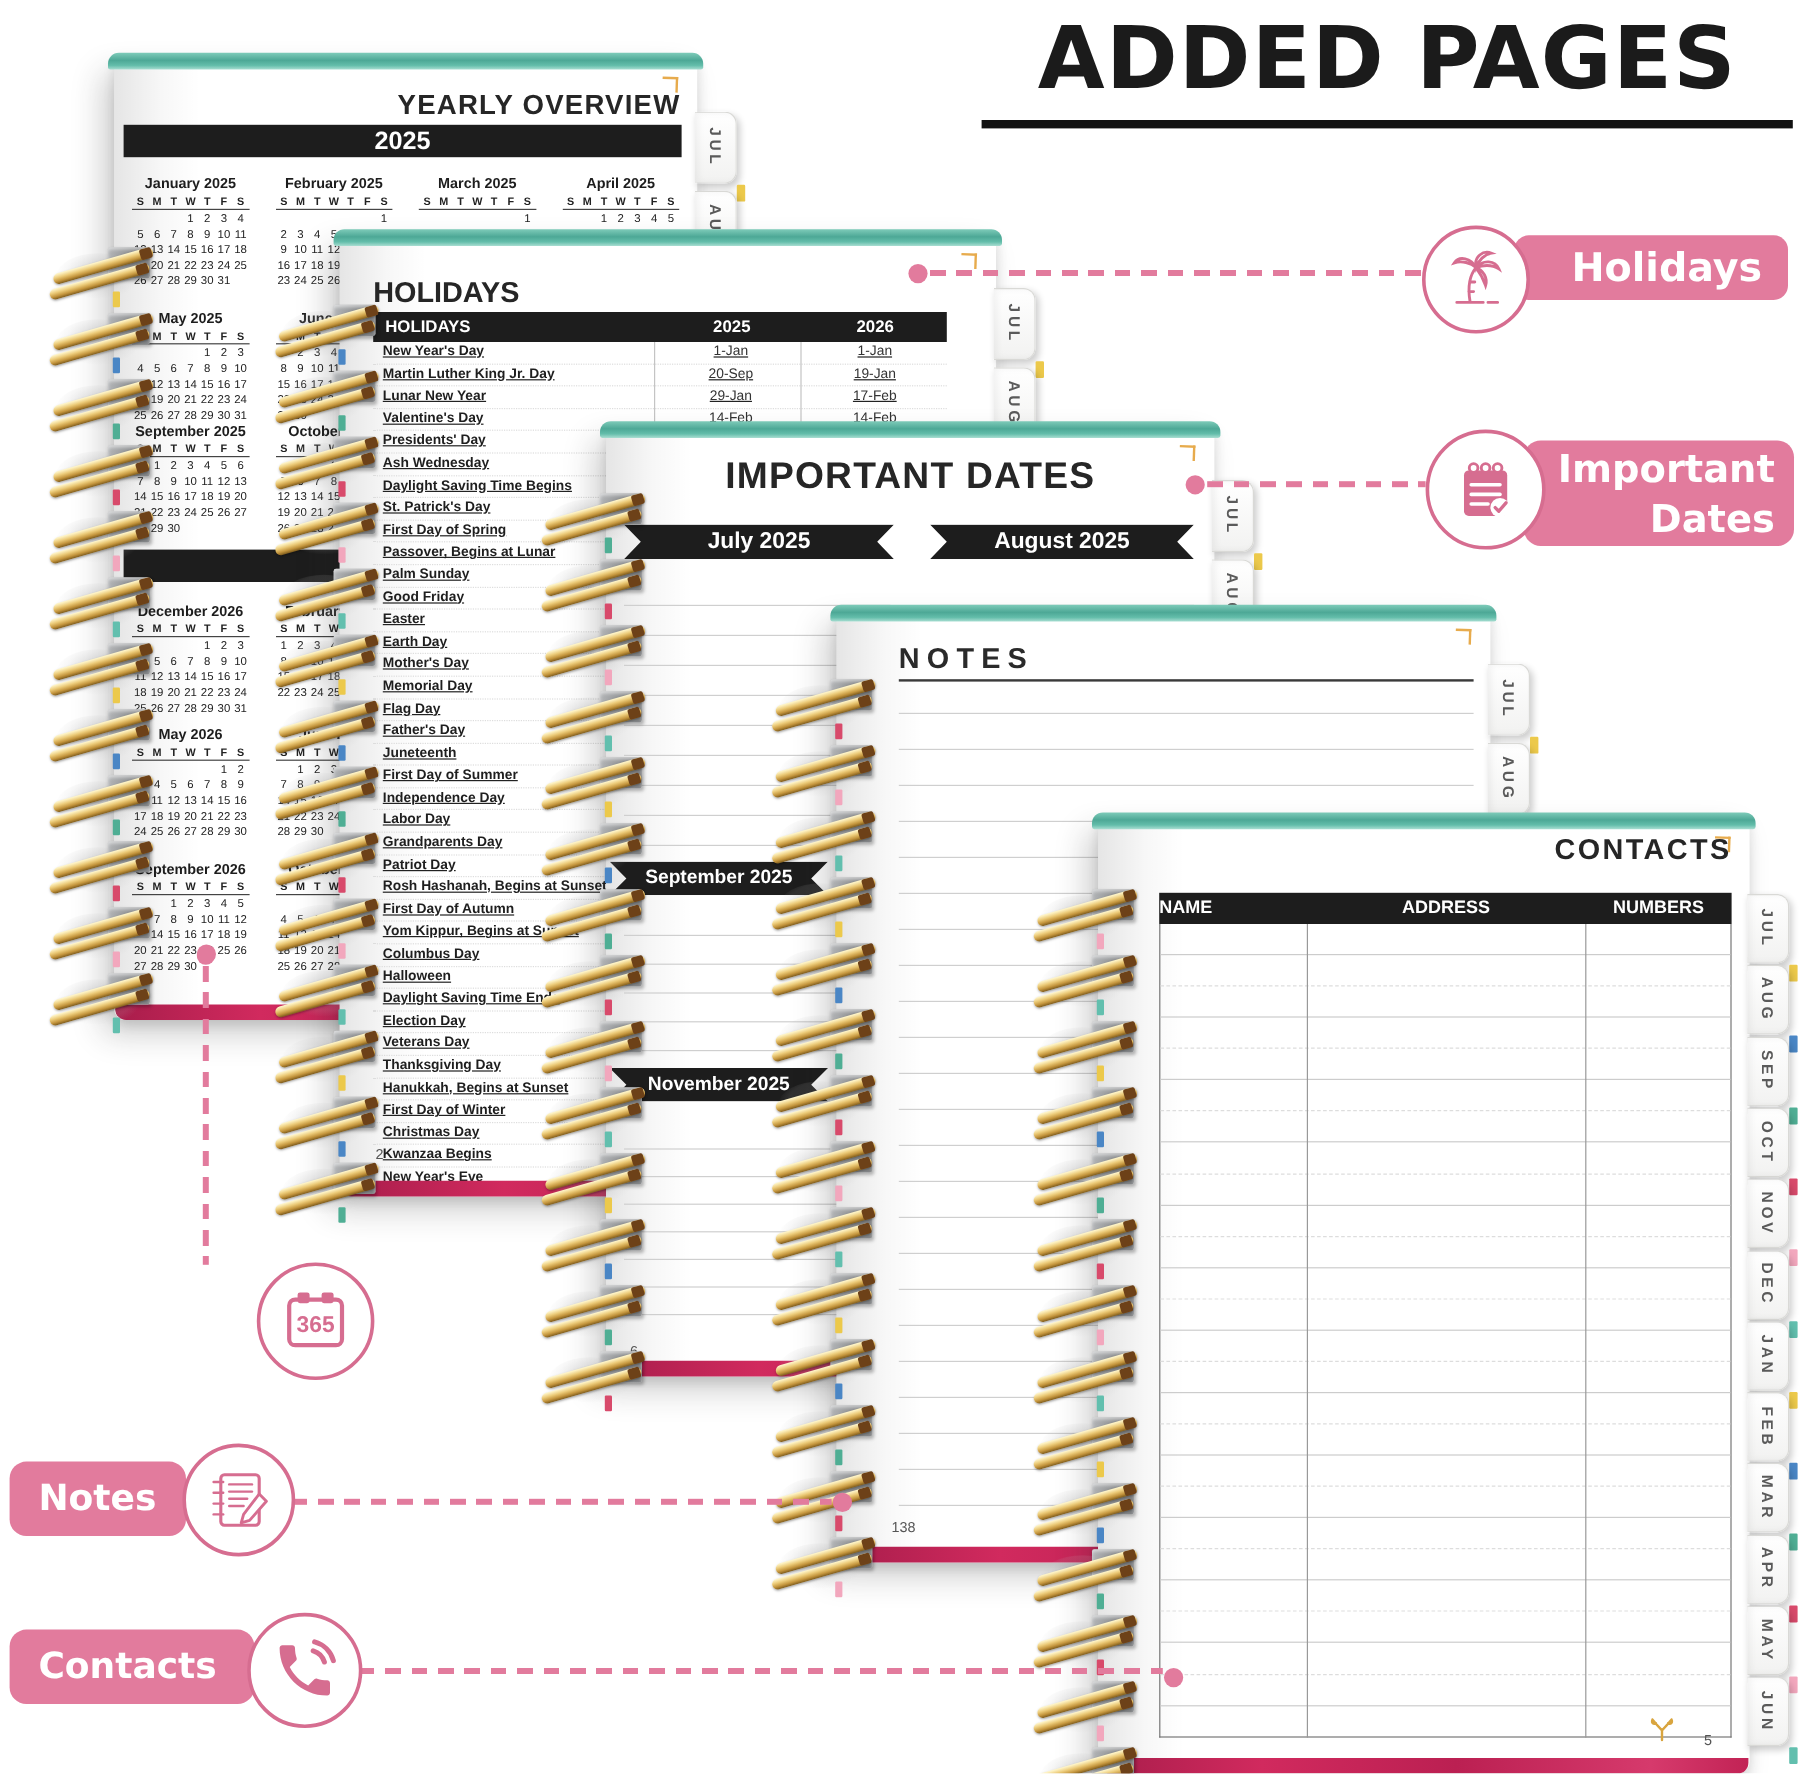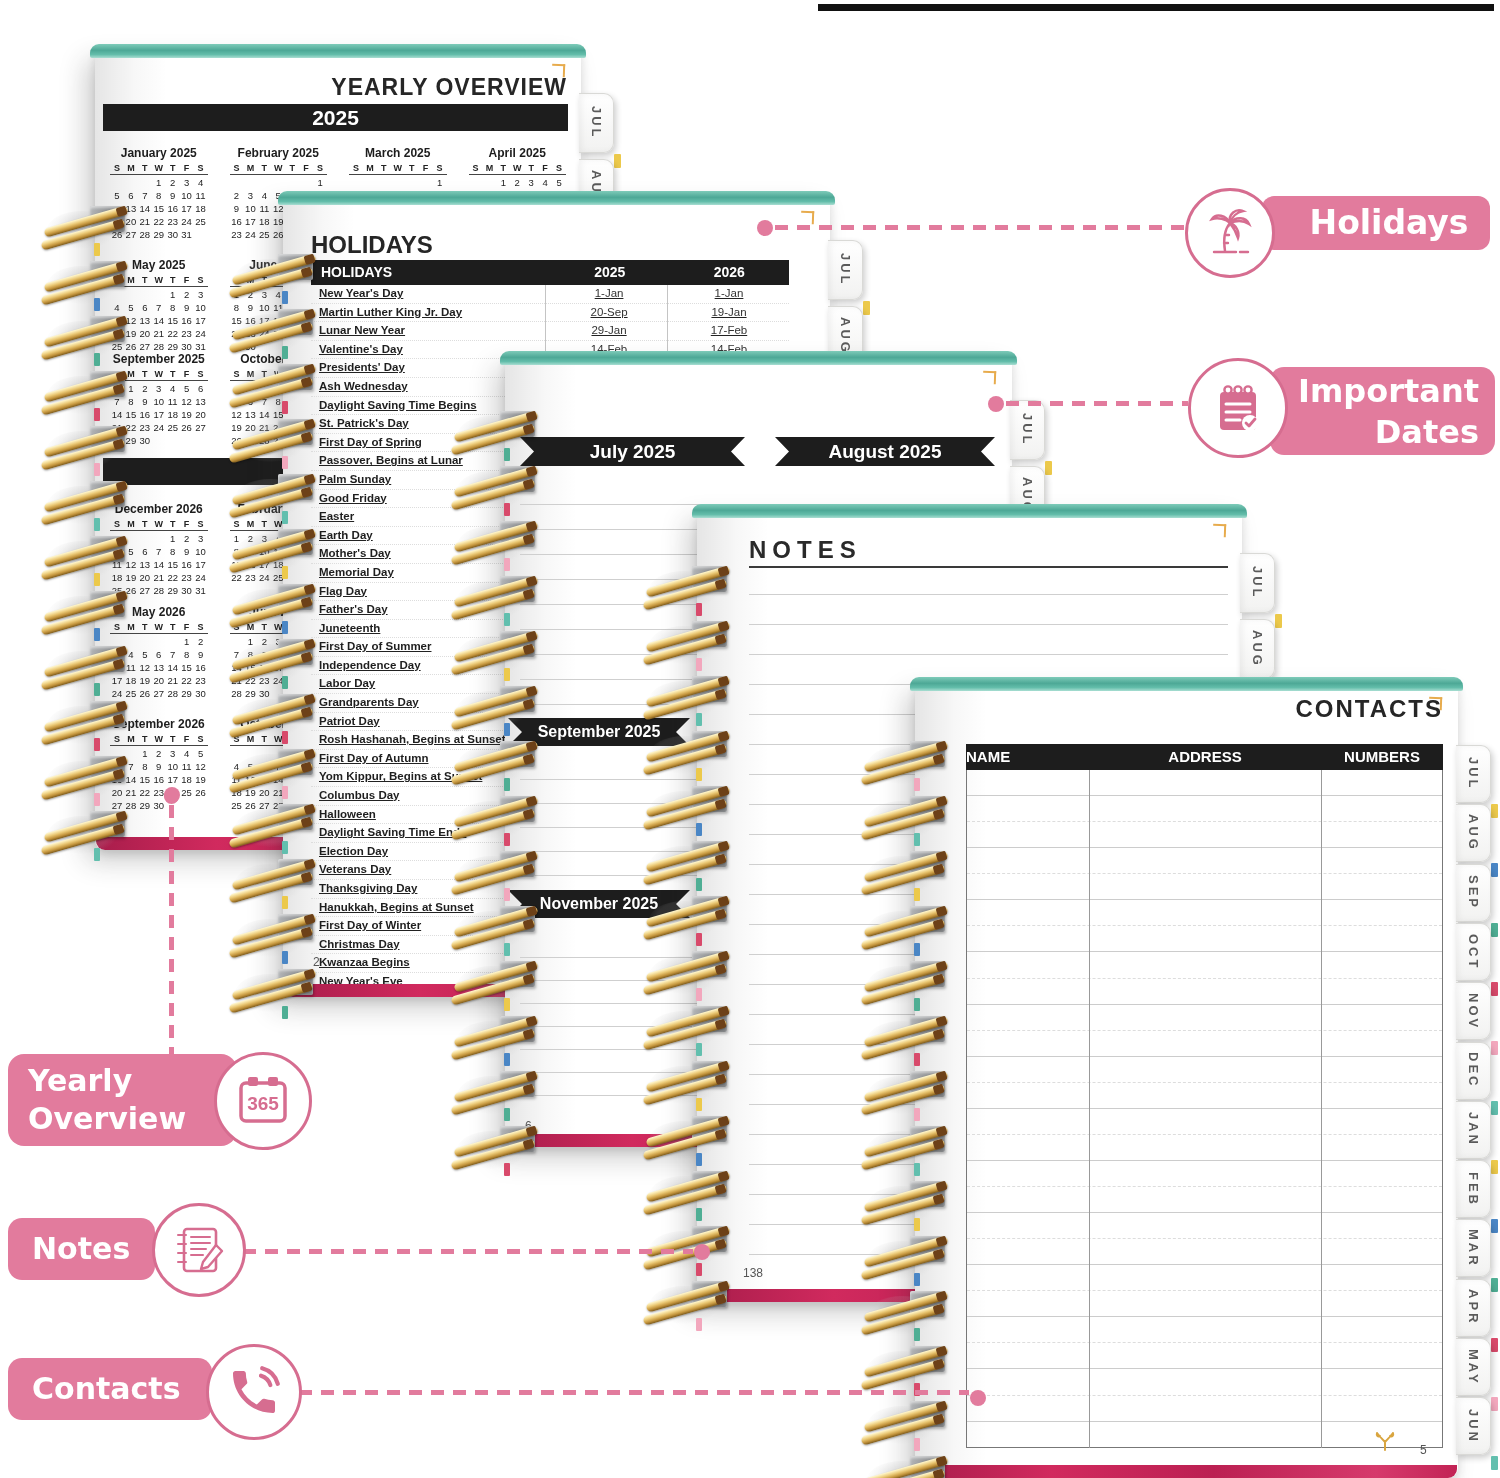--- a/index.html
+++ b/index.html
@@ -137,20 +137,21 @@
   #ic-contacts{left:206px;top:1344px;width:90px;height:90px;}
   #ic-holidays{left:1185px;top:188px;width:84px;height:84px;}
   #ic-important{left:1188px;top:358px;width:94px;height:94px;}
 </style>
 </head>
 <body>
 
 <div id="stage">
 
   <div id="heading">
+    <h1>ADDED PAGES</h1>
     <div class="rule"></div>
   </div>
 
   <section class="page" id="page1">
     <div class="edge-top"></div>
     <div class="paper-shade"></div>
     <div class="corner-mark"></div>
     <h2 class="p1-title">YEARLY OVERVIEW</h2>
     <div class="year-bar" style="top:56px">2025</div>
     <div class="mrow" style="top:98px">
@@ -1708,20 +1709,21 @@
       <div class="tab" style="right: -33px; top: 111px; height: 58px;">
         <span>AUG</span>
       </div>
       <div class="rchip" style="right: -40px; top: 172px; background: rgb(74, 134, 197);"></div>
     </section>
 
   <section class="page" id="page3">
     <div class="edge-top"></div>
     <div class="paper-shade"></div>
     <div class="corner-mark"></div>
+    <h2 class="p3-title">IMPORTANT DATES</h2>
     <div class="banner" style="left:15px;top:82px;width:225px">July 2025</div>
     <div class="banner" style="left:270px;top:82px;width:220px">August 2025</div>
     <div class="banner small" style="left:3px;top:363px;width:182px">September 2025</div>
     <div class="banner small" style="left:3px;top:535px;width:182px">November 2025</div>
     <div id="p3-lines">
         <div class="rline" style="left: 15px; width: 222px; top: 149px;"></div>
         <div class="rline" style="left: 15px; width: 222px; top: 174px;"></div>
         <div class="rline" style="left: 15px; width: 222px; top: 199px;"></div>
         <div class="rline" style="left: 15px; width: 222px; top: 224px;"></div>
         <div class="rline" style="left: 15px; width: 222px; top: 249px;"></div>
@@ -2213,24 +2215,20 @@
   <div class="hdash" id="dash-holidays" style="left:775px;top:225px;width:410px"></div>
   <div class="dot" id="dot-important" style="left:988px;top:396px"></div>
   <div class="hdash" id="dash-important" style="left:1006px;top:401px;width:182px"></div>
   <div class="dot" id="dot-yearly" style="left:164px;top:787px"></div>
   <div class="vdash" id="dash-yearly" style="left:169px;top:805px;height:249px"></div>
   <div class="hdash" id="dash-notes" style="left:243px;top:1249px;width:450px"></div>
   <div class="dot" id="dot-notes" style="left:694px;top:1244px"></div>
   <div class="hdash" id="dash-contacts" style="left:299px;top:1390px;width:670px"></div>
   <div class="dot" id="dot-contacts" style="left:970px;top:1390px"></div>
 
-  <div class="plabel" id="lbl-yearly">
-    <div>Yearly</div>
-    <div>Overview</div>
-  </div>
   <div class="icon-circle" id="ic-yearly">
     <svg width="60" height="60" viewBox="0 0 60 60">
       <rect x="8" y="12" width="44" height="38" rx="5" fill="none" stroke="#d66d90" stroke-width="3.5"></rect>
       <rect x="15" y="6" width="10" height="9" rx="2" fill="#d66d90"></rect>
       <rect x="35" y="6" width="10" height="9" rx="2" fill="#d66d90"></rect>
       <text x="30" y="39" text-anchor="middle" font-size="19" font-weight="bold" fill="#d66d90" font-family="Liberation Sans, sans-serif">365</text>
     </svg>
   </div>
 
   <div class="plabel" id="lbl-notes">Notes</div>

